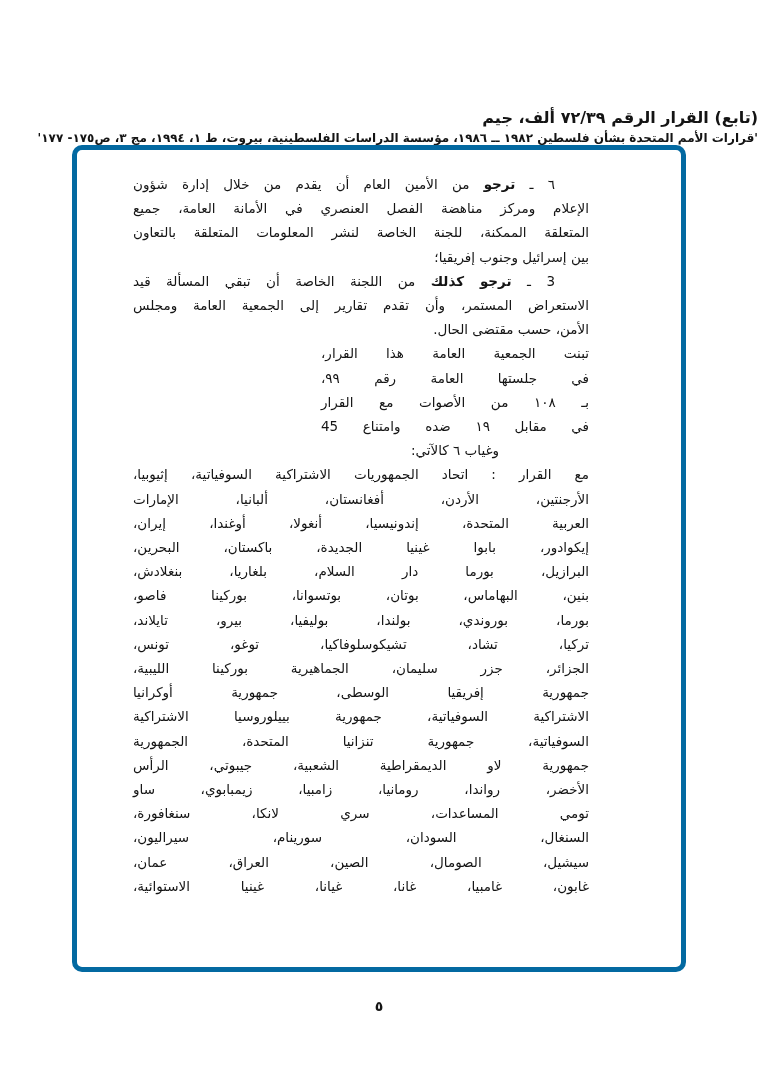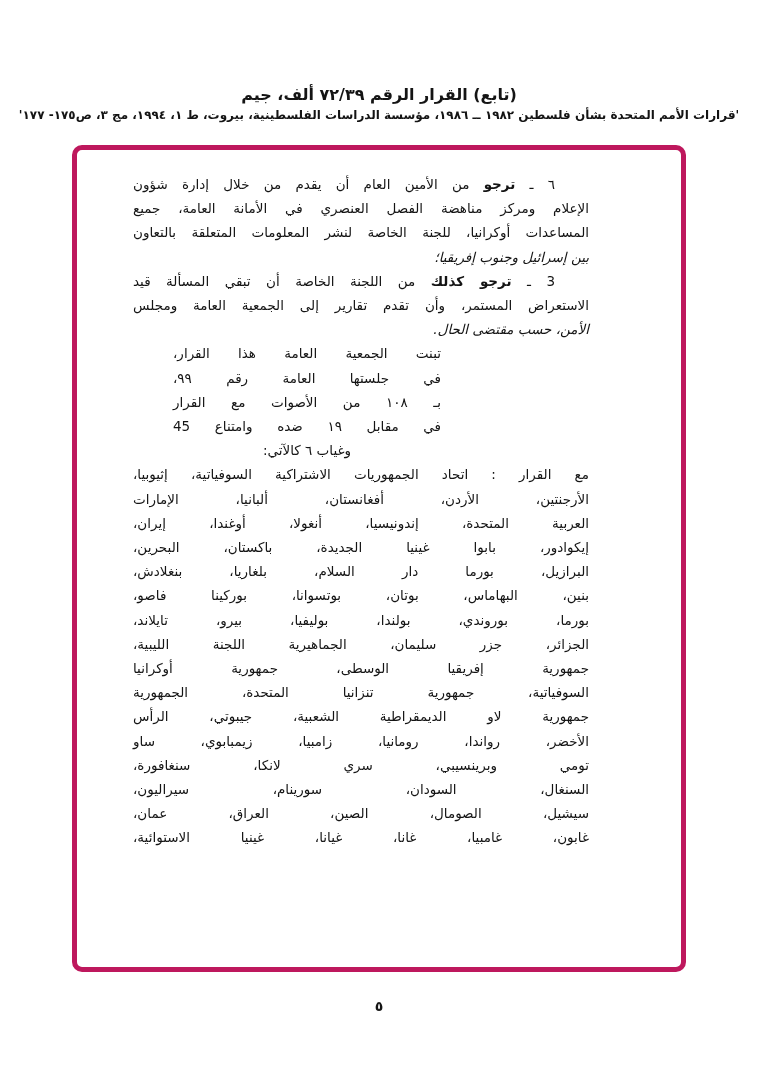--- a/index.html
+++ b/index.html
@@ -1,34 +1,34 @@
 <!DOCTYPE html>
 <html lang="ar" dir="rtl"><head>
 <meta charset="utf-8">
 <style>
   html,body{margin:0;padding:0;}
   body{
     width:758px;height:1078px;position:relative;background:#ffffff;
     font-family:"DejaVu Sans", sans-serif;color:#141414;direction:rtl;
     overflow:hidden;
   }
-  .header{padding-top:84px;text-align:center;}
+  .header{padding-top:107px;}
   .title{font-size:16px;font-weight:bold;line-height:22px;}
   .subtitle{font-size:12px;font-weight:bold;margin-top:2px;line-height:14px;}
   .green-box{
     position:absolute;left:72px;top:145px;width:614px;height:827px;
-    box-sizing:border-box;border:5px solid #be185d;border-radius:10px;
+    box-sizing:border-box;border:5px solid #0369a1;border-radius:10px;
     padding:22px 92px 0 56px;background:#ffffff;
   }
   .para{margin:0;font-size:13.5px;line-height:24.2px;}
   .line{text-align:justify;text-align-last:justify;white-space:normal;}
   .line.first-indent{padding-right:34px;}
-  .line.last{text-align-last:right;font-style:italic;}
+  .line.last{text-align-last:right;}
   .bold{font-weight:bold;}
-  .adopt-block{width:268px;margin-right:148px;font-size:13.5px;line-height:24.2px;}
+  .adopt-block{width:268px;font-size:13.5px;line-height:24.2px;}
   .adopt-block .center-last{text-align-last:center;}
   .page-number{
     position:absolute;top:998px;left:0;width:758px;text-align:center;
     font-size:14px;font-weight:bold;
   }
 </style>
 </head>
 <body>
 
 <div class="header">
@@ -39,21 +39,21 @@
 <div class="green-box">
 
   <div class="para">
     <div class="line first-indent">
       <span>٦ ـ</span>
       <span class="bold">ترجو</span>
       <span>من الأمين العام أن يقدم من خلال إدارة شؤون</span>
     </div>
     <div>
         <div class="line">الإعلام ومركز مناهضة الفصل العنصري في الأمانة العامة، جميع</div>
-        <div class="line">المساعدات أوكرانيا، للجنة الخاصة لنشر المعلومات المتعلقة بالتعاون</div>
+        <div class="line">المتعلقة الممكنة، للجنة الخاصة لنشر المعلومات المتعلقة بالتعاون</div>
       </div>
     <div class="line last">بين إسرائيل وجنوب إفريقيا؛</div>
   </div>
 
   <div class="para">
     <div class="line first-indent">
       <span>3 ـ</span>
       <span class="bold">ترجو كذلك</span>
       <span>من اللجنة الخاصة أن تبقي المسألة قيد</span>
     </div>
@@ -74,26 +74,28 @@
   </div>
 
   <div class="para">
       <div class="line">مع القرار  :  اتحاد الجمهوريات الاشتراكية السوفياتية، إثيوبيا،</div>
       <div class="line">الأرجنتين، الأردن، أفغانستان، ألبانيا، الإمارات</div>
       <div class="line">العربية المتحدة، إندونيسيا، أنغولا، أوغندا، إيران،</div>
       <div class="line">إيكوادور، بابوا غينيا الجديدة، باكستان، البحرين،</div>
       <div class="line">البرازيل، بورما دار السلام، بلغاريا، بنغلادش،</div>
       <div class="line">بنين، البهاماس، بوتان، بوتسوانا، بوركينا فاصو،</div>
       <div class="line">بورما، بوروندي، بولندا، بوليفيا، بيرو، تايلاند،</div>
-      <div class="line">الجزائر، جزر سليمان، الجماهيرية اللجنة الليبية،</div>
+      <div class="line">تركيا، تشاد، تشيكوسلوفاكيا، توغو، تونس،</div>
+      <div class="line">الجزائر، جزر سليمان، الجماهيرية بوركينا الليبية،</div>
       <div class="line">جمهورية إفريقيا الوسطى، جمهورية أوكرانيا</div>
+      <div class="line">الاشتراكية السوفياتية، جمهورية بييلوروسيا الاشتراكية</div>
       <div class="line">السوفياتية، جمهورية تنزانيا المتحدة، الجمهورية</div>
       <div class="line">جمهورية لاو الديمقراطية الشعبية، جيبوتي، الرأس</div>
       <div class="line">الأخضر، رواندا، رومانيا، زامبيا، زيمبابوي، ساو</div>
-      <div class="line">تومي وبرينسيبي، سري لانكا، سنغافورة،</div>
+      <div class="line">تومي المساعدات، سري لانكا، سنغافورة،</div>
       <div class="line">السنغال، السودان، سورينام، سيراليون،</div>
       <div class="line">سيشيل، الصومال، الصين، العراق، عمان،</div>
       <div class="line">غابون، غامبيا، غانا، غيانا، غينيا الاستوائية،</div>
     </div>
 
 </div>
 
 <div class="page-number">٥</div>
 
 </body></html>

